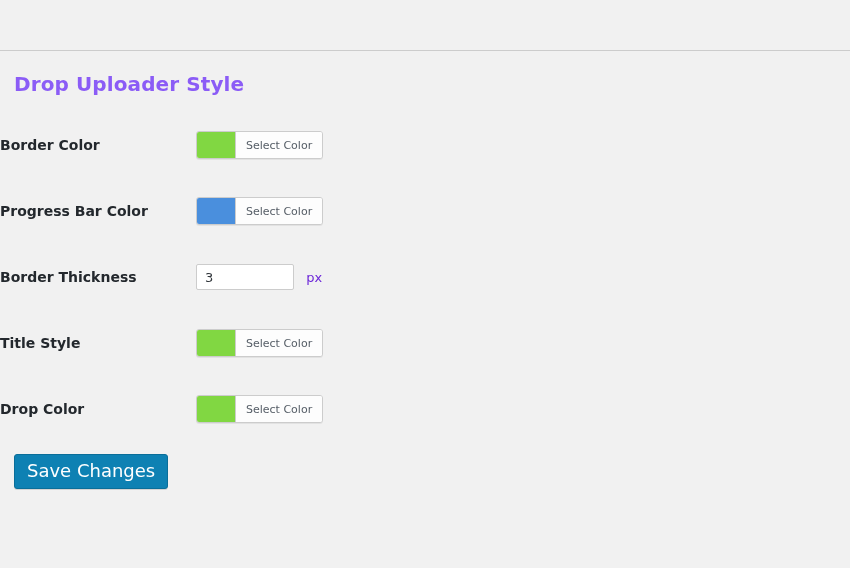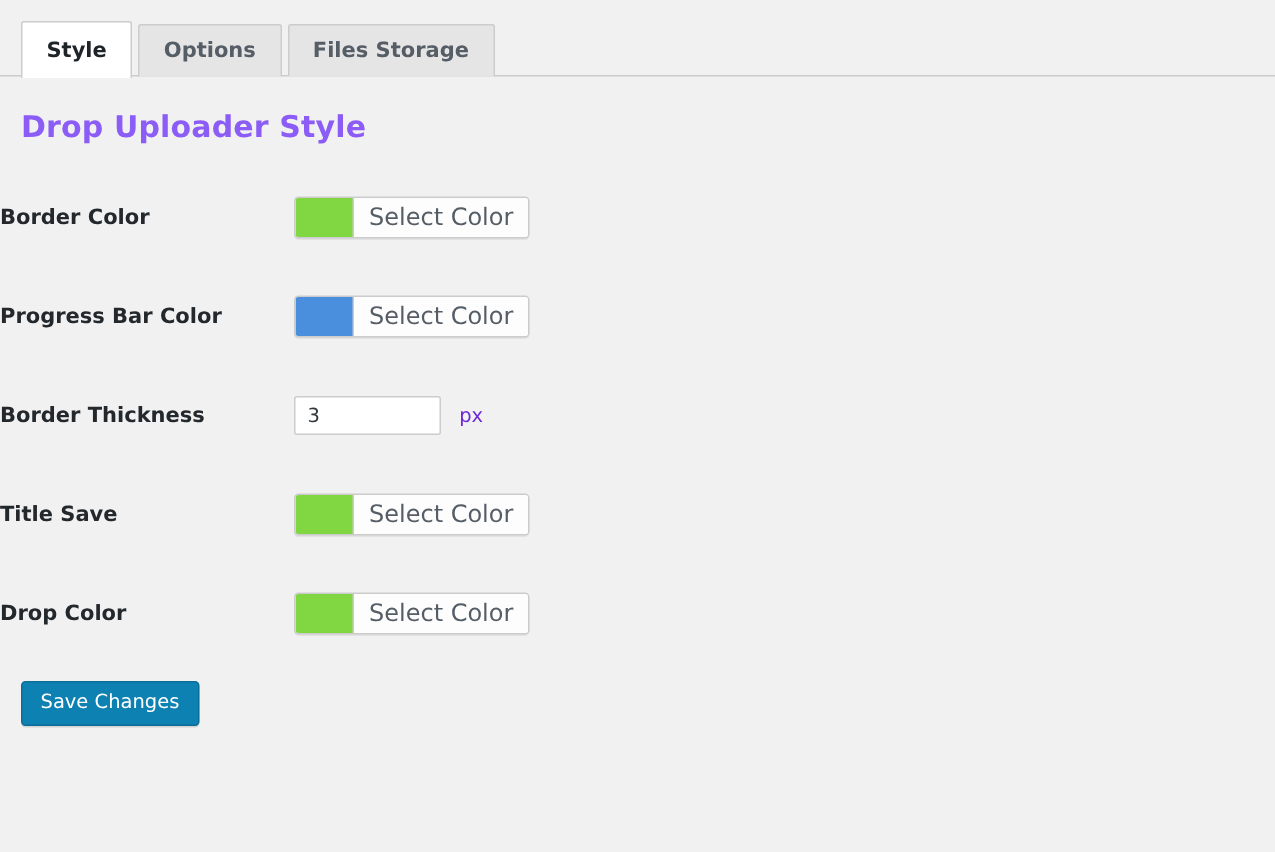--- a/index.html
+++ b/index.html
@@ -124,21 +124,21 @@
   }
   .color-swatch {
     width: 38px;
     display: block;
     border-right: 1px solid #ccc;
   }
   .color-picker-label {
     display: inline-flex;
     align-items: center;
     padding: 0 10px;
-    font-size: 16px;
+    font-size: 11px;
     color: #555d66;
     background: #fdfdfd;
     white-space: nowrap;
     line-height: 1;
   }
 
   
   .thickness-input {
     width: 98px;
     height: 26px;
@@ -162,46 +162,35 @@
   }
 
   
   .submit-wrap {
     padding: 12px 0 0 14px;
   }
   .button-primary {
     display: inline-block;
     padding: 7px 12px 8px 12px;
     font-family: "DejaVu Sans", "Liberation Sans", sans-serif;
-    font-size: 13px;
+    font-size: 18px;
     line-height: 1;
     color: #ffffff;
     background: #0e81b3;
     border: 1px solid #0a6e99;
     border-radius: 3px;
     box-shadow: 0 1px 0 rgba(0,0,0,0.12);
     cursor: pointer;
     white-space: nowrap;
   }
 </style>
 </head>
 <body>
 
 <div class="tab-wrap">
-  <div class="tab-strip">
-    <div class="tab active">
-      <span>Style</span>
-    </div>
-    <div class="tab">
-      <span>Options</span>
-    </div>
-    <div class="tab">
-      <span>Files Storage</span>
-    </div>
-  </div>
   <div class="tab-underline"></div>
 </div>
 
 <h2 class="page-heading">Drop Uploader Style</h2>
 
 <table class="form-table">
   <tbody>
     <tr class="form-row">
       <td class="row-label">Border Color</td>
       <td class="row-field">
@@ -225,21 +214,21 @@
 
     <tr class="form-row">
       <td class="row-label">Border Thickness</td>
       <td class="row-field">
         <input class="thickness-input" type="text" value="3" style="">
         <span class="unit-label">px</span>
       </td>
     </tr>
 
     <tr class="form-row">
-      <td class="row-label">Title Save</td>
+      <td class="row-label">Title Style</td>
       <td class="row-field">
         <span class="color-picker">
           <span class="color-swatch" style="background:#81d742"></span>
           <span class="color-picker-label">Select Color</span>
         </span>
       </td>
     </tr>
 
     <tr class="form-row">
       <td class="row-label">Drop Color</td>

